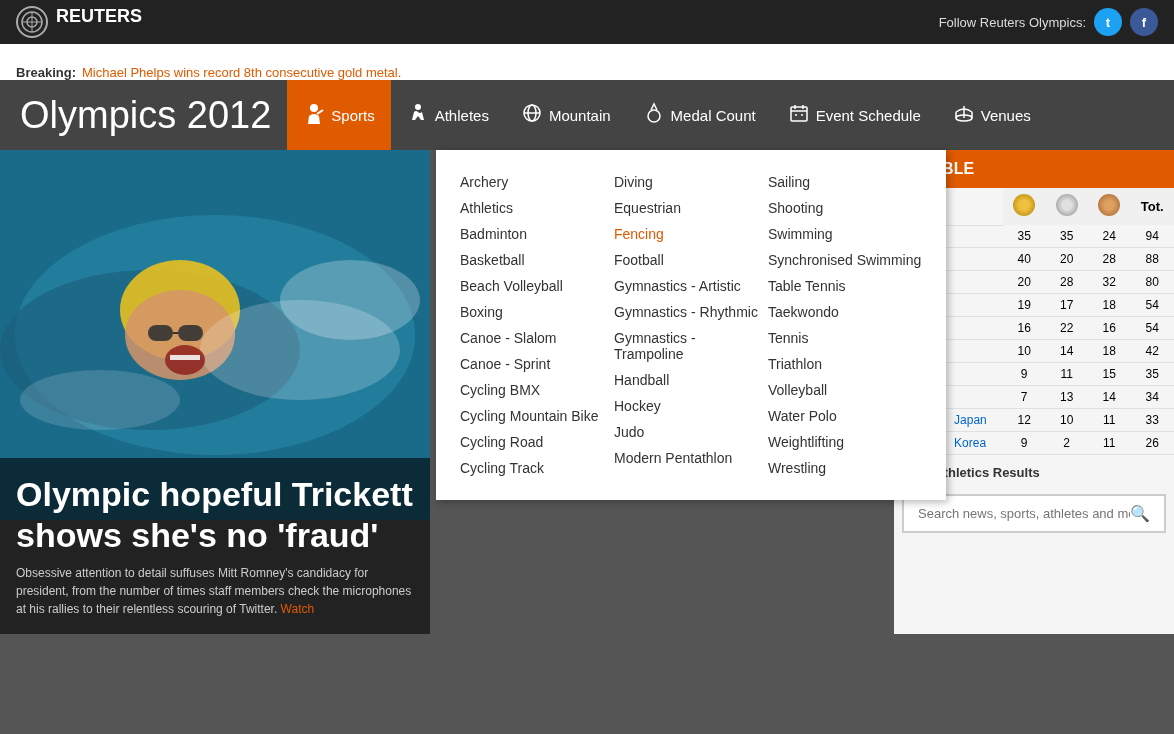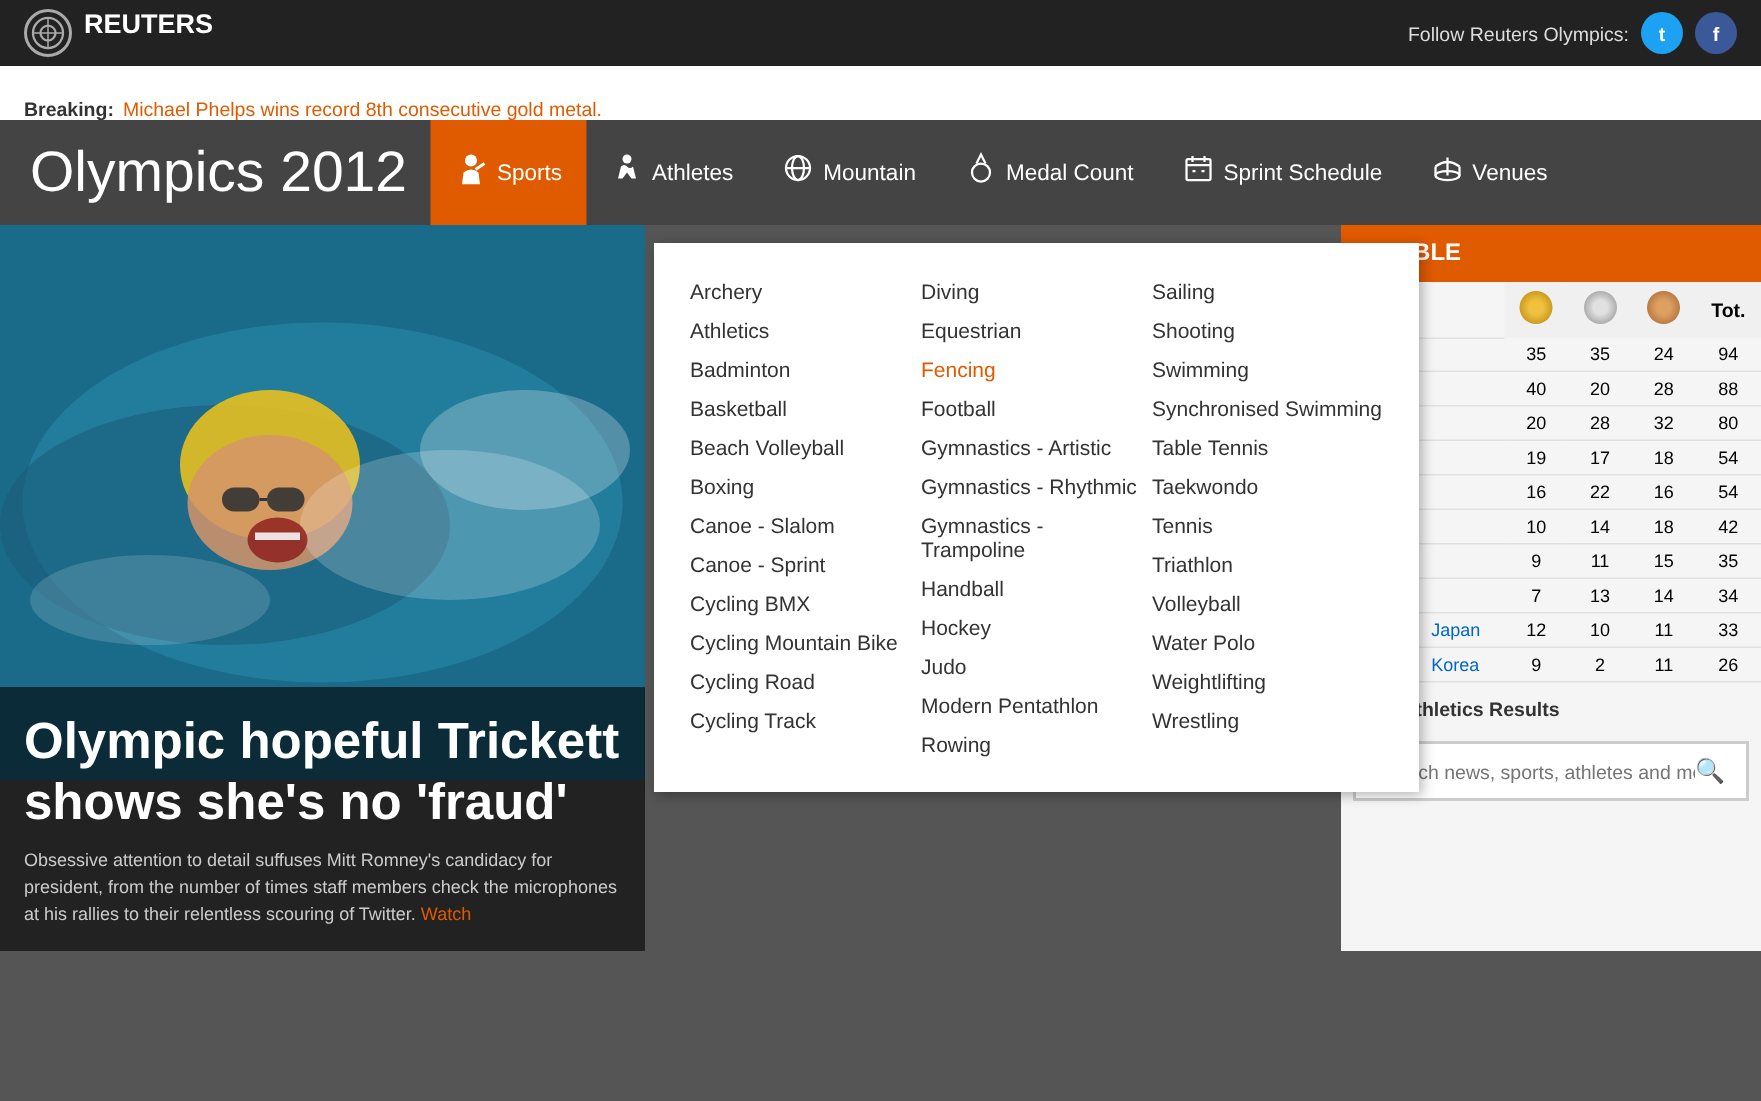--- a/index.html
+++ b/index.html
@@ -107,21 +107,21 @@
     .nav-item.active {
       background: #e05a00;
     }
     .nav-icon {
       font-size: 20px;
     }
 
     
     .dropdown-overlay {
       position: absolute;
-      top: 162px;
+      top: 150px;
       left: 436px;
       background: white;
       z-index: 100;
       width: 510px;
       box-shadow: 2px 2px 8px rgba(0,0,0,0.3);
       padding: 20px 24px;
     }
     .dropdown-cols {
       display: flex;
       gap: 0;
@@ -377,21 +377,21 @@
       <span class="nav-icon">
         <svg width="22" height="22" viewBox="0 0 22 22" fill="none" stroke="white" stroke-width="1.5">
           <rect x="3" y="5" width="16" height="14" rx="1"></rect>
           <line x1="3" y1="9" x2="19" y2="9"></line>
           <line x1="7" y1="3" x2="7" y2="7"></line>
           <line x1="15" y1="3" x2="15" y2="7"></line>
           <line x1="7" y1="13" x2="9" y2="13"></line>
           <line x1="13" y1="13" x2="15" y2="13"></line>
         </svg>
       </span>
-      <span>Sprint Schedule</span>
+      <span>Event Schedule</span>
     </div>
 
     <div class="nav-item">
       <span class="nav-icon">
         <svg width="22" height="22" viewBox="0 0 22 22" fill="none" stroke="white" stroke-width="1.5">
           <ellipse cx="11" cy="16" rx="8" ry="3"></ellipse>
           <line x1="3" y1="10" x2="3" y2="16"></line>
           <line x1="19" y1="10" x2="19" y2="16"></line>
           <path d="M3 10 Q11 4 19 10"></path>
           <line x1="11" y1="4" x2="11" y2="16"></line>
@@ -423,21 +423,20 @@
         <a class="dropdown-item">Equestrian</a>
         <a class="dropdown-item highlighted">Fencing</a>
         <a class="dropdown-item">Football</a>
         <a class="dropdown-item">Gymnastics - Artistic</a>
         <a class="dropdown-item">Gymnastics - Rhythmic</a>
         <a class="dropdown-item">Gymnastics - Trampoline</a>
         <a class="dropdown-item">Handball</a>
         <a class="dropdown-item">Hockey</a>
         <a class="dropdown-item">Judo</a>
         <a class="dropdown-item">Modern Pentathlon</a>
-        <a class="dropdown-item">Rowing</a>
       </div>
     <div class="dropdown-col" id="dropdown-col3">
         <a class="dropdown-item">Sailing</a>
         <a class="dropdown-item">Shooting</a>
         <a class="dropdown-item">Swimming</a>
         <a class="dropdown-item">Synchronised Swimming</a>
         <a class="dropdown-item">Table Tennis</a>
         <a class="dropdown-item">Taekwondo</a>
         <a class="dropdown-item">Tennis</a>
         <a class="dropdown-item">Triathlon</a>

